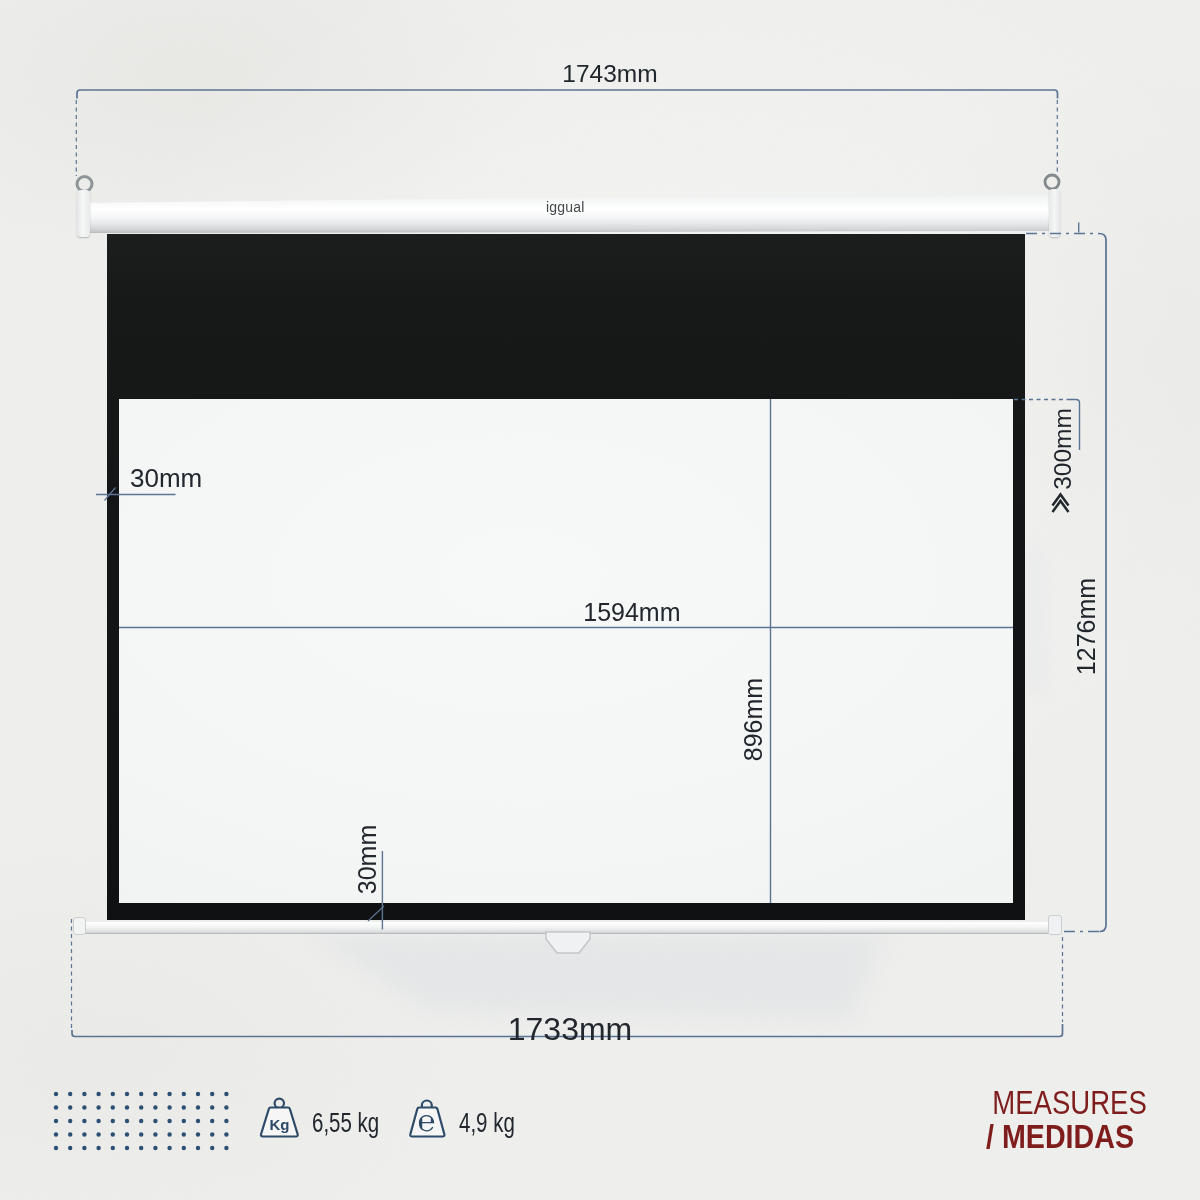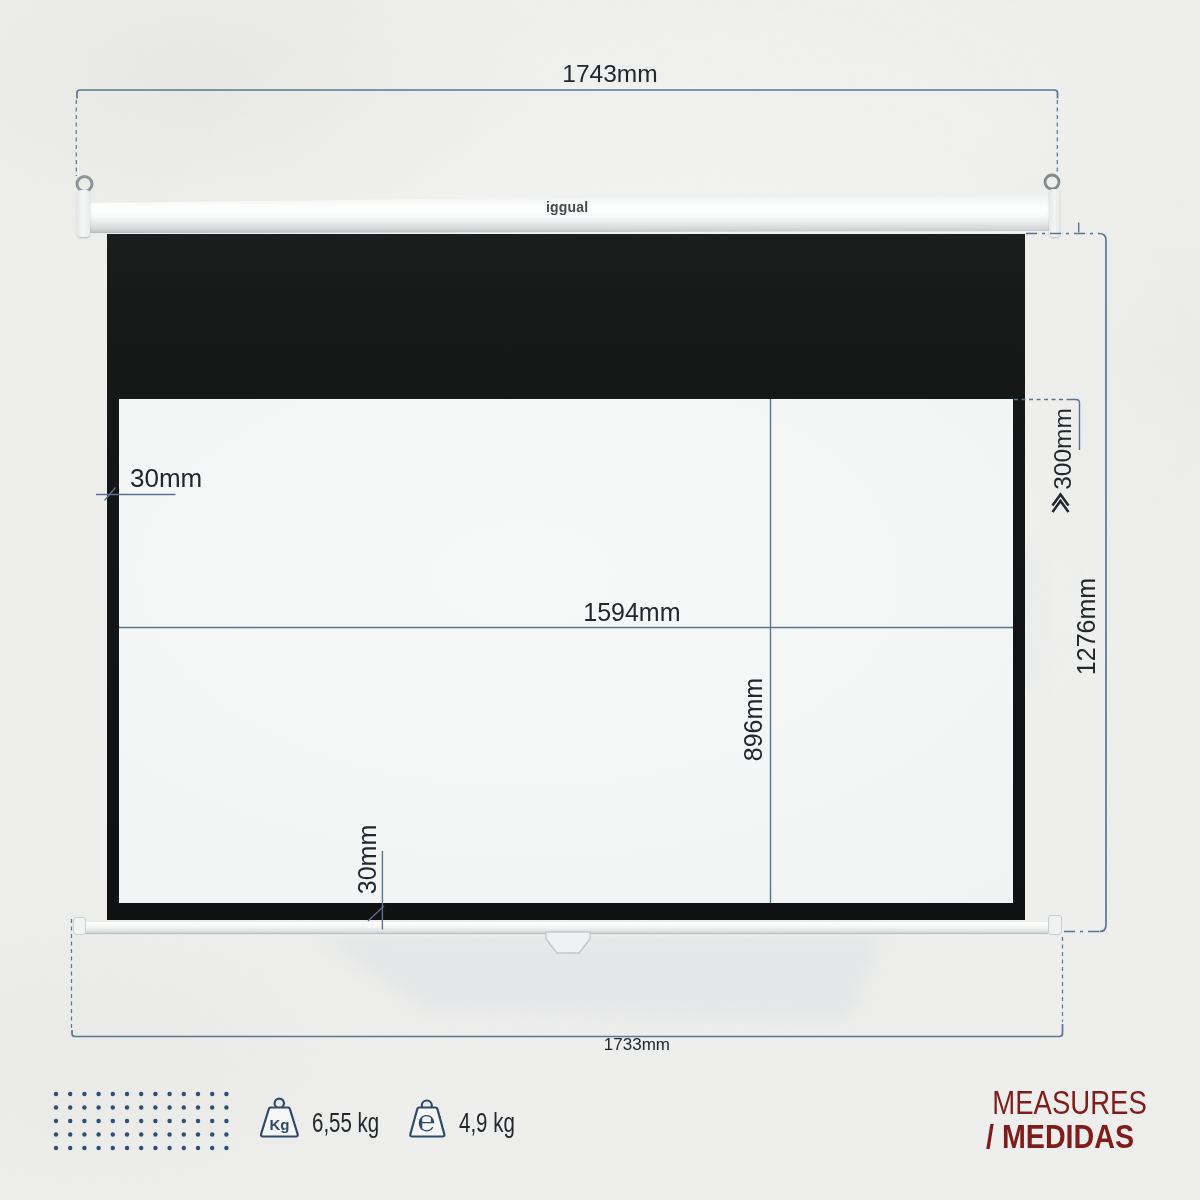--- a/index.html
+++ b/index.html
@@ -46,21 +46,21 @@
   background:linear-gradient(180deg,#1c1e1e 0%,#171919 10%,#131516 45%,#0f1112 100%);"></div>
 
 <div class="abs" style="left:119px;top:399px;width:894px;height:504px;
   background:radial-gradient(ellipse 900px 500px at 45% 35%, #f7f9f8 0%, #f3f6f5 55%, #eef1f0 100%);"></div>
 
 <div class="abs" style="left:85px;top:192px;width:966px;height:41.5px;
   background:linear-gradient(180deg,#eceded 0%,#f7f8f8 22%,#ffffff 42%,#f6f7f7 60%,#e4e6e7 76%,#d4d6d7 88%,#c6c9ca 94%,#a9acae 100%);
   clip-path:polygon(0 26.5%, 100% 0%, 100% 94%, 0 98.8%);"></div>
 
 <div class="abs" style="left:546px;top:199px;width:44px;height:17px;color:#46494c;
-  font-size:14px;font-weight:bold;letter-spacing:0.2px;">iggual</div>
+  font-size:14px;font-weight:normal;letter-spacing:0.2px;">iggual</div>
 
 <svg class="abs" style="left:70px;top:168px" width="30" height="30">
   <circle cx="14.5" cy="16" r="7.5" fill="none" stroke="#8f9499" stroke-width="3"></circle>
 </svg>
 
 <div class="abs" style="left:76.5px;top:190px;width:13px;height:47px;border-radius:4px;
   background:linear-gradient(90deg,#e4e6e7,#f6f7f7 45%,#e8eaeb);box-shadow:0 1px 1.5px rgba(90,92,94,0.4);"></div>
 
 <svg class="abs" style="left:1038px;top:166px" width="30" height="30">
   <circle cx="14" cy="16" r="7" fill="none" stroke="#83898d" stroke-width="2.8"></circle>
@@ -121,21 +121,21 @@
     <path d="M1062.5 937 V1022" stroke-dasharray="4 3.5" stroke-width="1.2"></path>
   </g>
 </svg>
 
 <div class="dimtxt" style="left:510px;top:59.5px;width:200px;text-align:center;font-size:24.5px;">1743mm</div>
 
 <div class="dimtxt" style="left:130px;top:462.5px;font-size:26px;">30mm</div>
 
 <div class="dimtxt" style="left:480.5px;top:598px;width:200px;text-align:right;font-size:25px;">1594mm</div>
 
-<div class="dimtxt" style="left:470px;top:1035px;width:200px;text-align:right;font-size:17px;">1733mm</div>
+<div class="dimtxt" style="left:470px;top:1011px;width:200px;text-align:center;font-size:32px;">1733mm</div>
 
 <div class="dimtxt" style="left:653px;top:705px;width:200px;text-align:center;font-size:25px;transform:rotate(-90deg);">896mm</div>
 
 <div class="dimtxt" style="left:267px;top:845px;width:200px;text-align:center;font-size:25px;transform:rotate(-90deg);">30mm</div>
 
 <div class="dimtxt" style="left:963px;top:434.5px;width:200px;text-align:center;font-size:24.5px;transform:rotate(-90deg);">300mm</div>
 
 <svg class="abs" style="left:1046px;top:488px" width="30" height="28" fill="none" stroke="#22272e" stroke-width="2.5">
   <path d="M6.5 17.5 L14.5 6.5 L22.5 17.5"></path>
   <path d="M6.5 24 L14.5 13 L22.5 24"></path>

